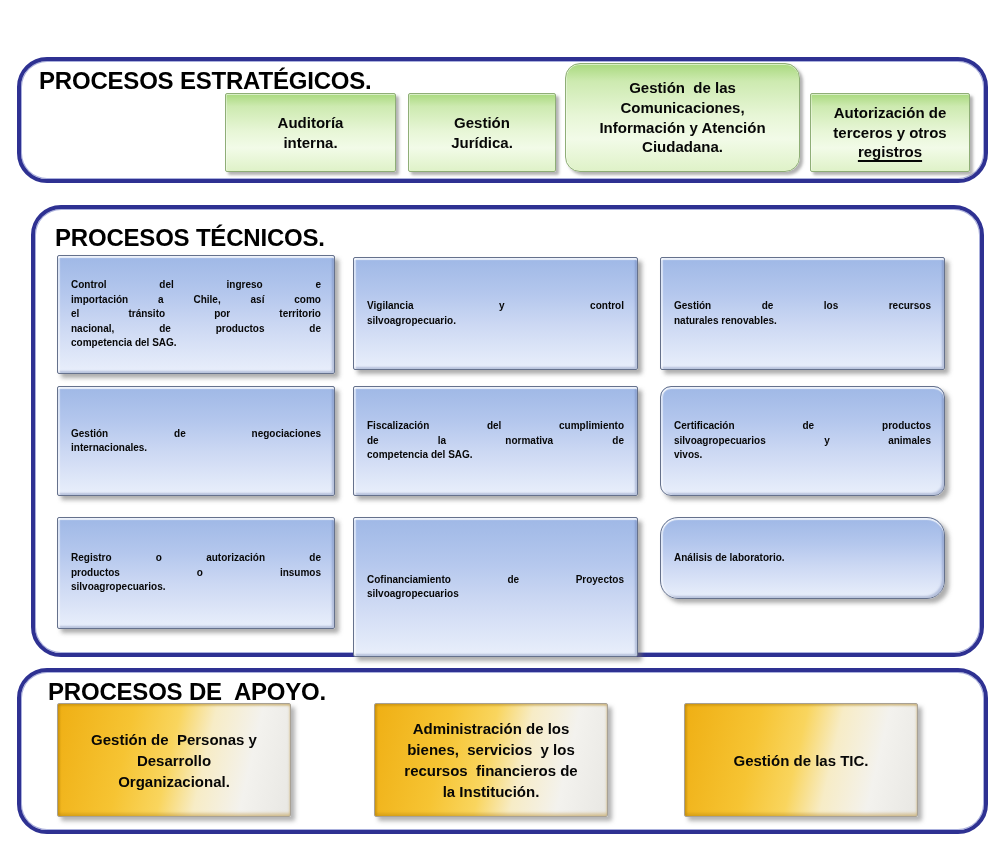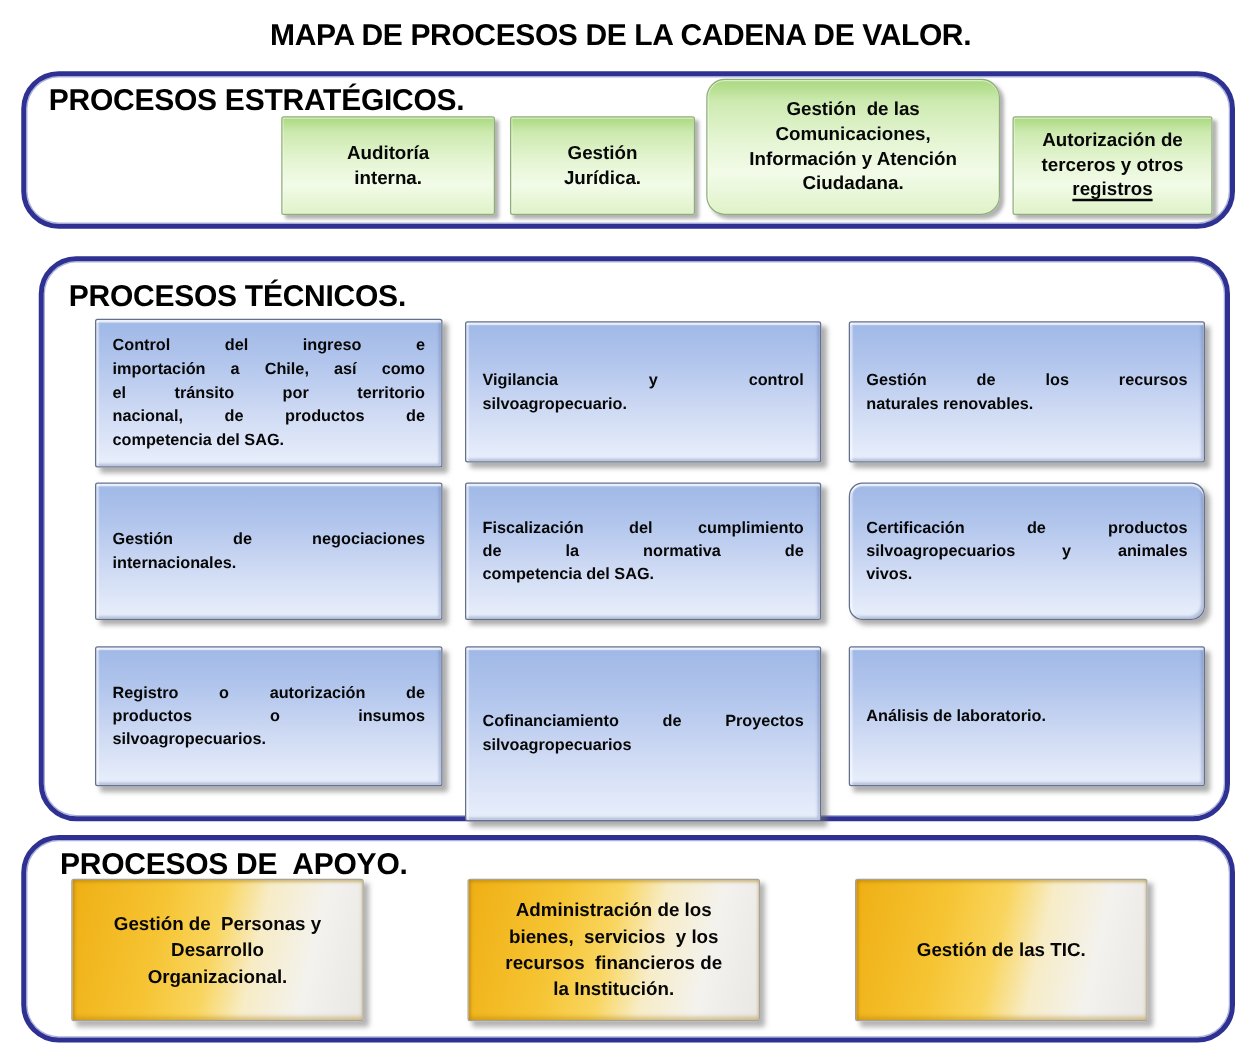--- a/index.html
+++ b/index.html
@@ -51,21 +51,21 @@
   }
 
   
   .tbox {
     background: linear-gradient(180deg,#9fb8e6 0%,#b4c7ed 32%,#ccd8f3 60%,#e9effb 100%);
     border:1px solid #65718c;
     box-shadow: 4px 4px 4px rgba(105,105,105,0.55),
                 inset 0 2px 1px rgba(255,255,255,0.8),
                 inset 2px 0 1px rgba(255,255,255,0.55),
                 inset -2px -2px 2px rgba(85,105,160,0.35);
-    font-size:13px; line-height:1.45; padding:6px 13px; text-align:left;margin-left:19px;
+    font-size:10px; line-height:1.45; padding:6px 13px; text-align:left;
   }
   .jline { display:flex; justify-content:space-between; }
   .jline span { white-space:pre; }
   .jline-last { text-align:left; }
 
   
   .abox {
     background: linear-gradient(103deg,#efaf14 0%,#f6c433 30%,#f9d55e 48%,#f7ecc6 62%,#f3f2ee 80%,#e8e7e3 100%);
     border:1px solid #a8a195;
     box-shadow: 4px 4px 4px rgba(105,105,105,0.5),
@@ -85,33 +85,32 @@
 
   
   #t1 { left:57px;  top:255px; width:278px; height:119px; }
   #t2 { left:353px; top:257px; width:285px; height:113px; }
   #t3 { left:660px; top:257px; width:285px; height:113px; }
   #t4 { left:57px;  top:386px; width:278px; height:110px; }
   #t5 { left:353px; top:386px; width:285px; height:110px; }
   #t6 { left:660px; top:386px; width:285px; height:110px;border-radius:11px; }
   #t7 { left:57px;  top:517px; width:278px; height:112px; }
   #t8 { left:353px; top:517px; width:285px; height:140px; }
-  #t9 { left:660px; top:517px; width:285px; height:112px; }
+  #t9 { left:660px; top:517px; width:285px; height:82px;border-radius:18px; }
 
   
   #a1 { left:57px;  top:703px; width:234px; height:114px; }
   #a2 { left:374px; top:703px; width:234px; height:114px; }
   #a3 { left:684px; top:703px; width:234px; height:114px; }
 </style>
 </head>
 <body>
 
 <div class="canvas">
 
-  <div class="title">MAPA DE PROCESOS DE LA CADENA DE VALOR.</div>
 
   <div class="section" id="sec-estrategicos">
     <div class="section-header" id="hdr-estrategicos">PROCESOS ESTRATÉGICOS.</div>
   </div>
 
   <div class="section" id="sec-tecnicos">
     <div class="section-header" id="hdr-tecnicos">PROCESOS TÉCNICOS.</div>
   </div>
 
   <div class="section" id="sec-apoyo">

